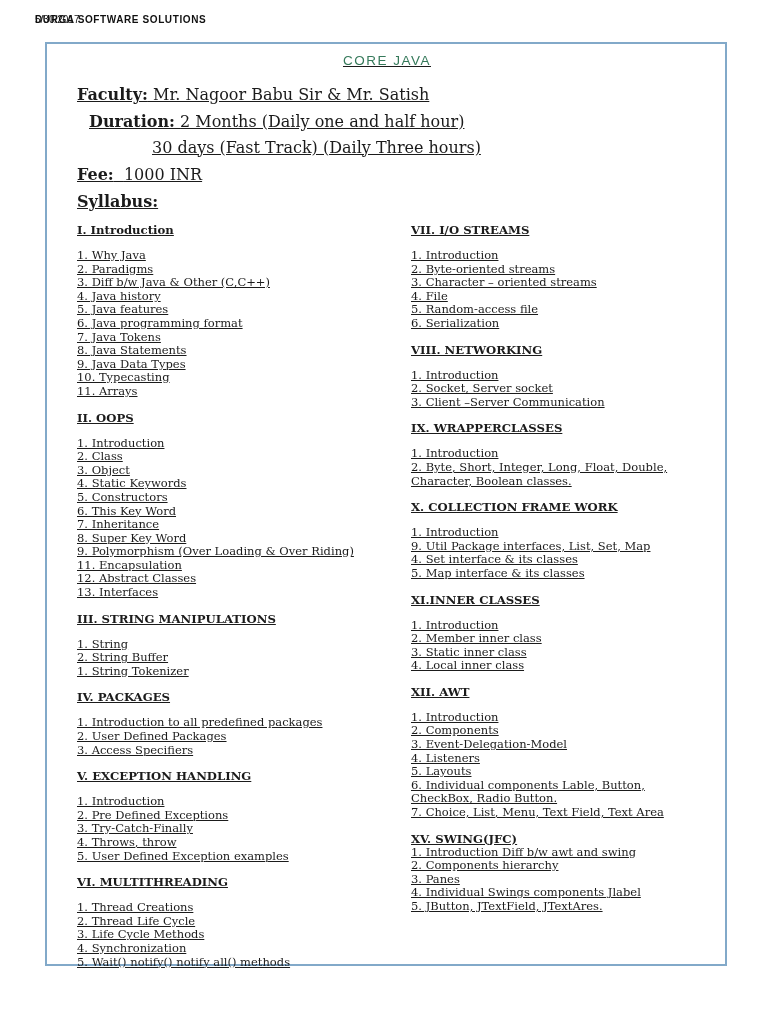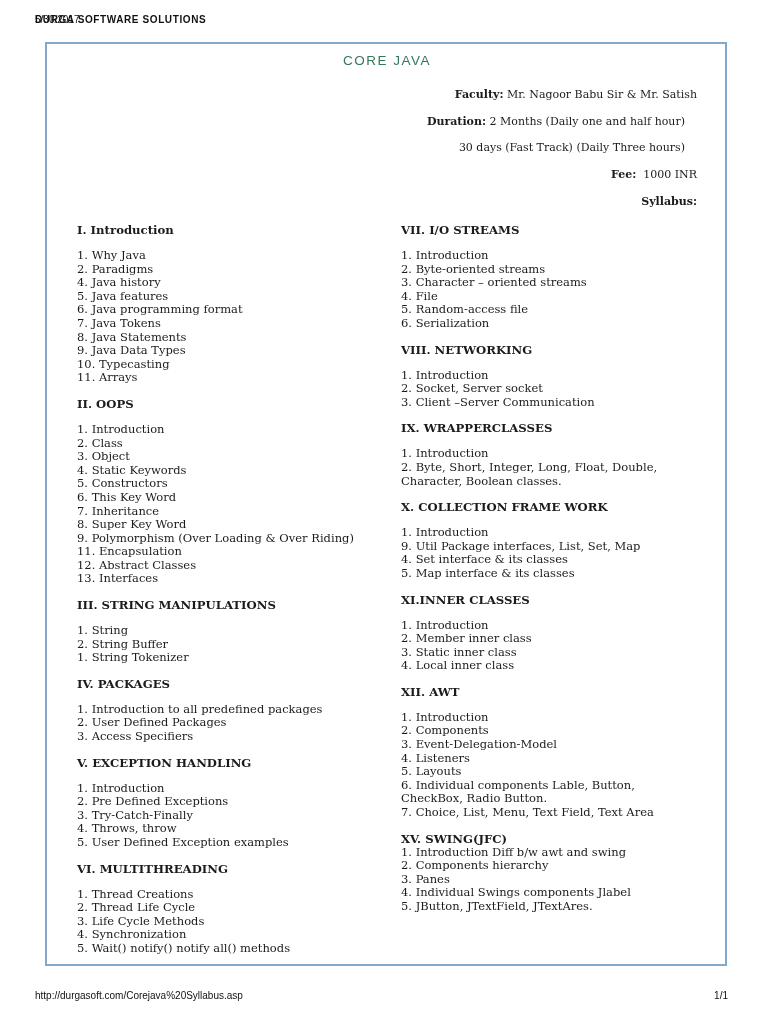--- a/index.html
+++ b/index.html
@@ -29,44 +29,44 @@
     position:absolute;left:0;right:0;text-align:left;
     letter-spacing:0.6px;font-weight:bold;font-size:10px;
   }
   
   .doc-box{
     position:absolute;left:45px;top:42px;
     width:682px;height:924px;
     border:2px solid var(--border);
     background:#fff;
     padding:7px 28px 0 30px;
+    text-decoration:underline;
   }
   .doc-title{
     text-align:center;
     font-family:"Liberation Sans", sans-serif;
     font-size:13.5px;
     letter-spacing:1.5px;
     color:var(--accent);
     margin:2px 0 20px 0;
   }
   .meta p{
-    font-size:11px;
+    font-size:16px;
     line-height:13.5px;
     margin:0 0 13.5px 0;
-    text-align:right;
   }
   .meta .label{font-weight:bold;}
   .meta .indent2{padding-left:63px;}
   .duration-block{margin:0 0 13.5px 0;}
   .duration-block p{margin:12px;}
   
   .cols{
     display:grid;
     grid-template-columns:322px 1fr;
-    column-gap:2px;
+    column-gap:12px;
     margin-top:15px;
   }
   .section{margin-bottom:12px;}
   .section-heading{
     font-weight:bold;
     font-size:11.7px;
     line-height:14px;
     margin:0 0 12px 0;
   }
   .section-items .item{
@@ -108,20 +108,21 @@
       <p><span class="label">Syllabus:</span></p>
     </div>
 
     <div class="cols">
       <div class="col" id="col-left">
           <div class="section">
             <div class="section-heading">I. Introduction</div>
             <div class="section-items">
               <div class="item">1. Why Java</div>
               <div class="item">2. Paradigms</div>
+              <div class="item">3. Diff b/w Java &amp; Other (C,C++)</div>
               <div class="item">4. Java history</div>
               <div class="item">5. Java features</div>
               <div class="item">6. Java programming format</div>
               <div class="item">7. Java Tokens</div>
               <div class="item">8. Java Statements</div>
               <div class="item">9. Java Data Types</div>
               <div class="item">10. Typecasting</div>
               <div class="item">11. Arrays</div>
             </div>
           </div>
@@ -243,18 +244,14 @@
               <div class="item">2. Components hierarchy</div>
               <div class="item">3. Panes</div>
               <div class="item">4. Individual Swings components Jlabel</div>
               <div class="item">5. JButton, JTextField, JTextAres.</div>
             </div>
           </div>
         </div>
     </div>
   </div>
 
-  <div class="print-footer">
-    <span>http://durgasoft.com/Corejava%20Syllabus.asp</span>
-    <span>1/1</span>
-  </div>
 
 </div>
 
 </body></html>

